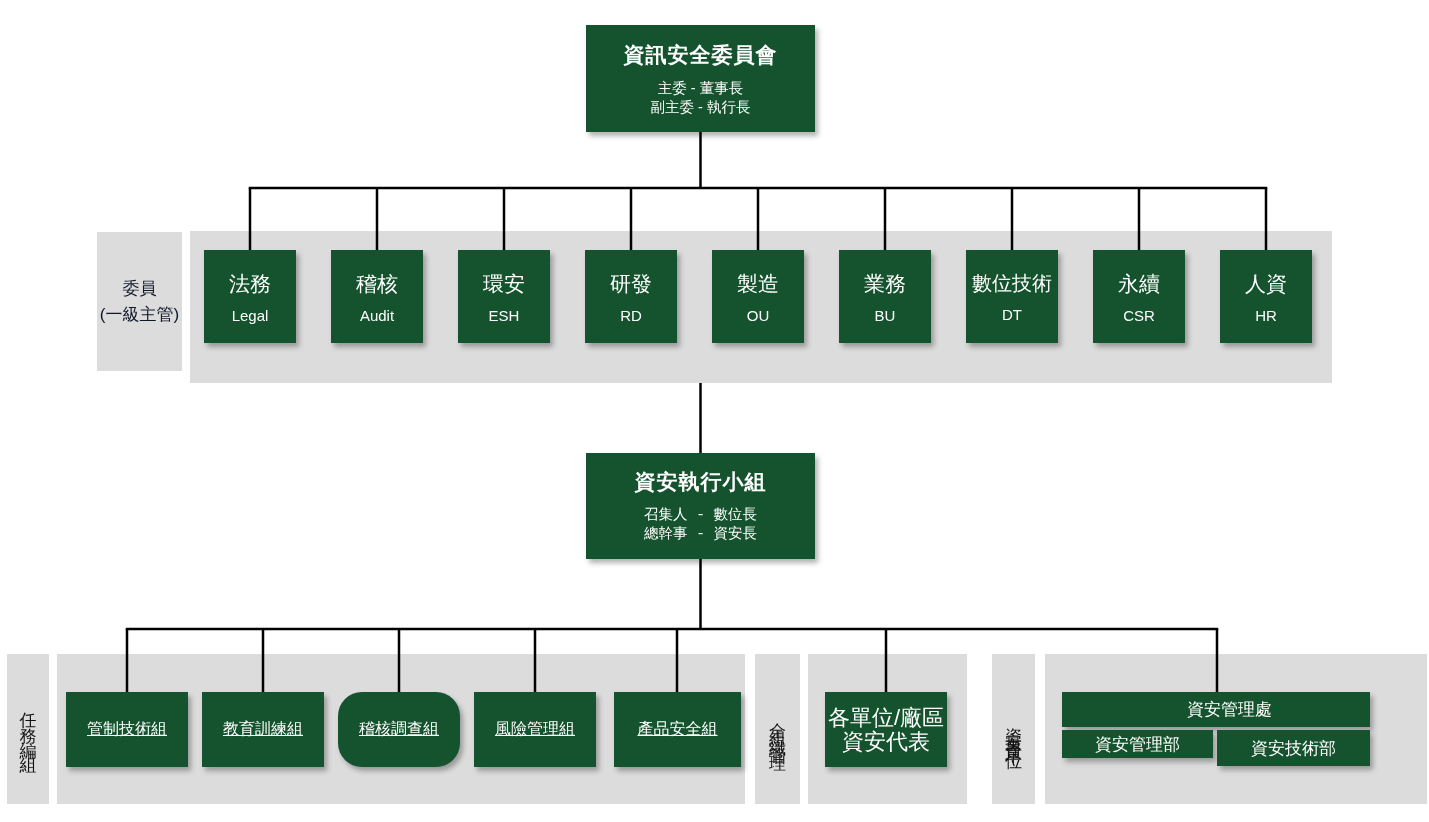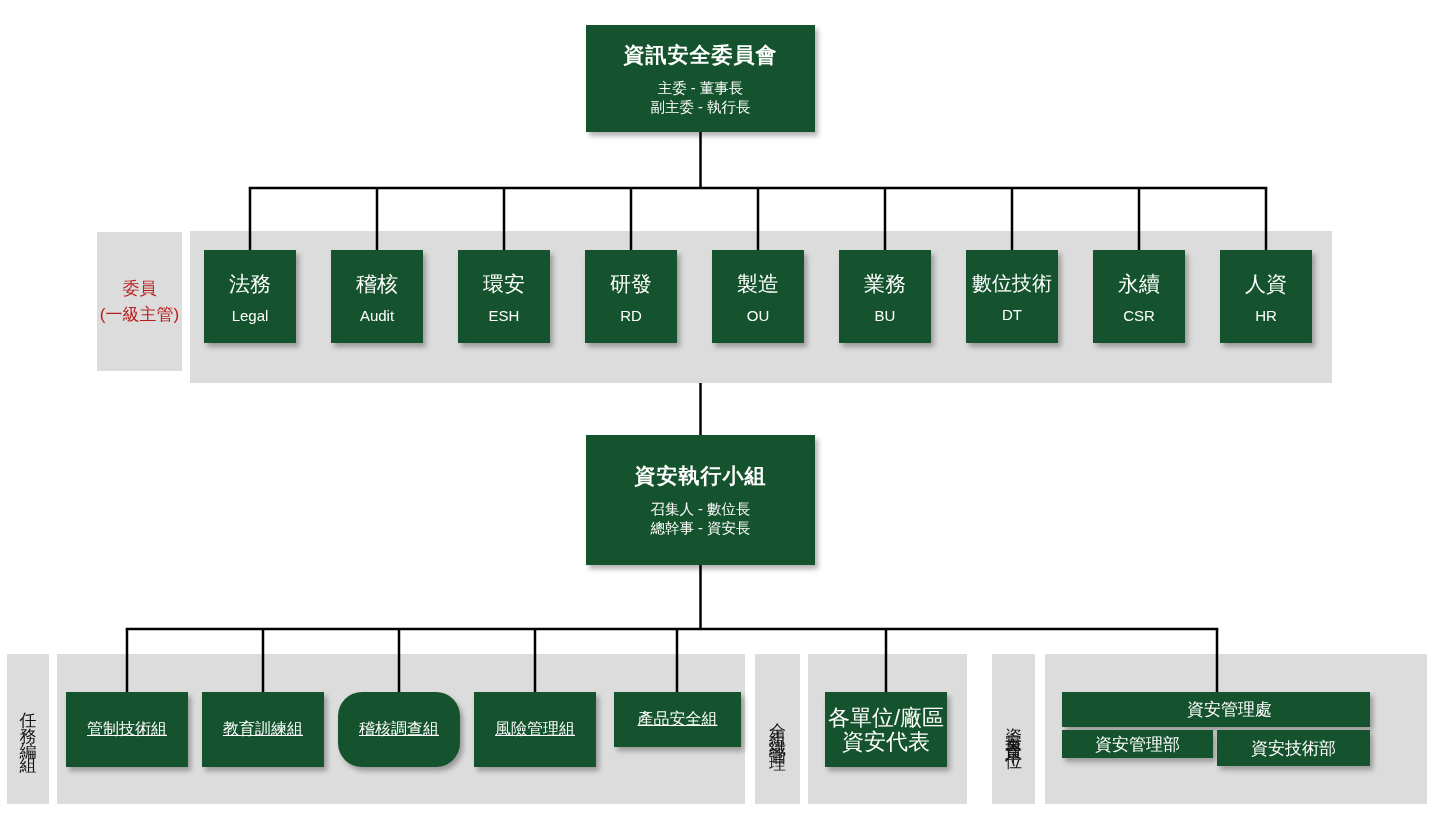--- a/index.html
+++ b/index.html
@@ -64,21 +64,21 @@
   .dept-box { font-size: 17px; white-space: nowrap; }
   .label-box {
     position: absolute;
     background: #dcdcdc;
     display: flex;
     flex-direction: column;
     align-items: center;
     justify-content: center;
     text-align: center;
     z-index: 0;
-    color: #b91c1c;
+    color: #0f172a;
   }
   .label-box .label-line {
     font-size: 17px;
     line-height: 26px;
     white-space: nowrap;
   }
   .vlabel {
     position: absolute;
     background: #dcdcdc;
     display: flex;
@@ -177,21 +177,21 @@
   </div>
   <div class="teal-box member-box" style="left:1093px; top:250px; width:92px; height:93px;">
     <div class="member-name">永續</div>
     <div class="member-abbr">CSR</div>
   </div>
   <div class="teal-box member-box" style="left:1220px; top:250px; width:92px; height:93px;">
     <div class="member-name">人資</div>
     <div class="member-abbr">HR</div>
   </div>
 
-  <div class="teal-box head-box" style="left:586px; top:435px; width:229px; height:130px;">
+  <div class="teal-box head-box" style="left:586px; top:453px; width:229px; height:106px;font-family:Liberation Mono, monospace;">
     <div class="box-title">資安執行小組</div>
     <div class="box-sub">召集人 - 數位長</div>
     <div class="box-sub">總幹事 - 資安長</div>
   </div>
 
   <div class="vlabel vspace-wide" style="left:7px; top:654px; width:42px; height:150px;">
     <span>任務編組</span>
   </div>
 
   <div class="teal-box task-box" style="left:66px; top:692px; width:122px; height:75px;">
@@ -199,21 +199,21 @@
   </div>
   <div class="teal-box task-box" style="left:202px; top:692px; width:122px; height:75px;">
     <span>教育訓練組</span>
   </div>
   <div class="teal-box task-box" style="left:338px; top:692px; width:122px; height:75px;border-radius:24px;">
     <span>稽核調查組</span>
   </div>
   <div class="teal-box task-box" style="left:474px; top:692px; width:122px; height:75px;">
     <span>風險管理組</span>
   </div>
-  <div class="teal-box task-box" style="left:614px; top:692px; width:127px; height:55px;">
+  <div class="teal-box task-box" style="left:614px; top:692px; width:127px; height:75px;">
     <span>產品安全組</span>
   </div>
 
   <div class="vlabel vspace-mid" style="left:755px; top:654px; width:45px; height:150px;">
     <span>全組織管理</span>
   </div>
 
   <div class="teal-box rep-box" style="left:825px; top:692px; width:122px; height:75px;">
     <div>各單位/廠區</div>
     <div>資安代表</div>

